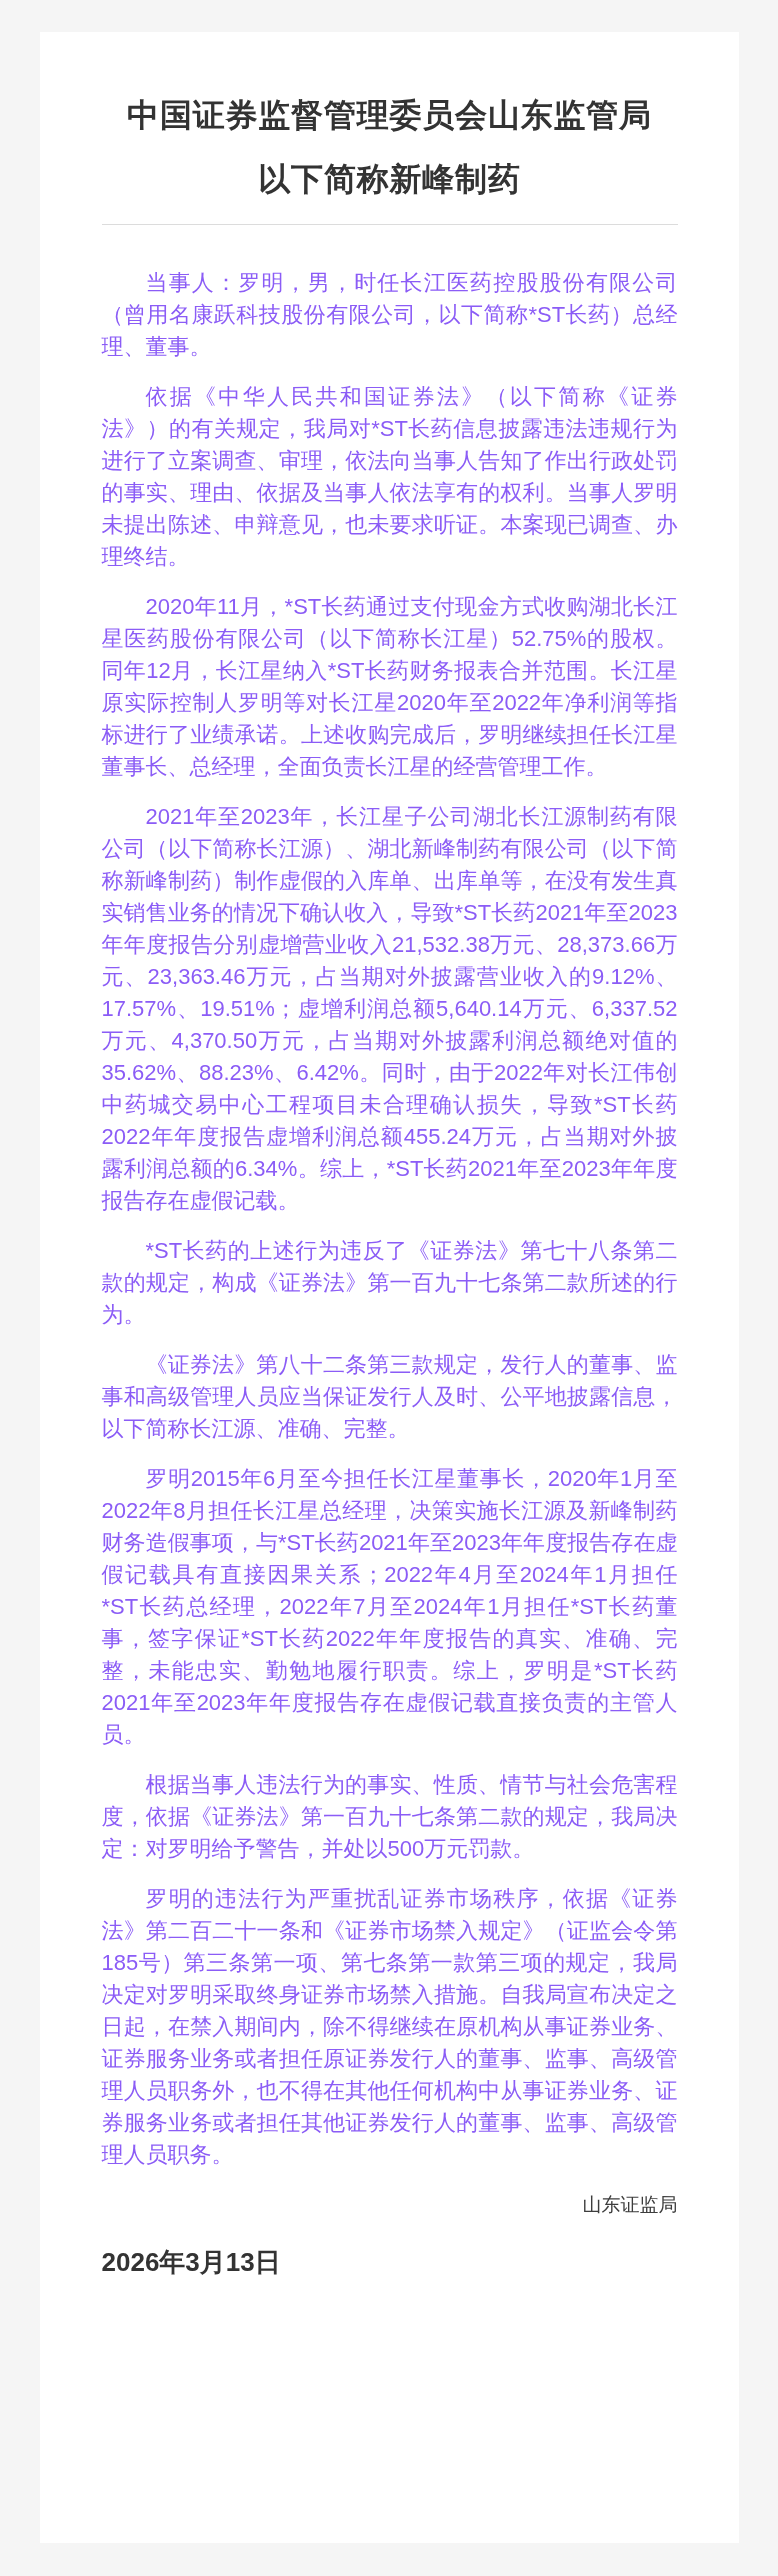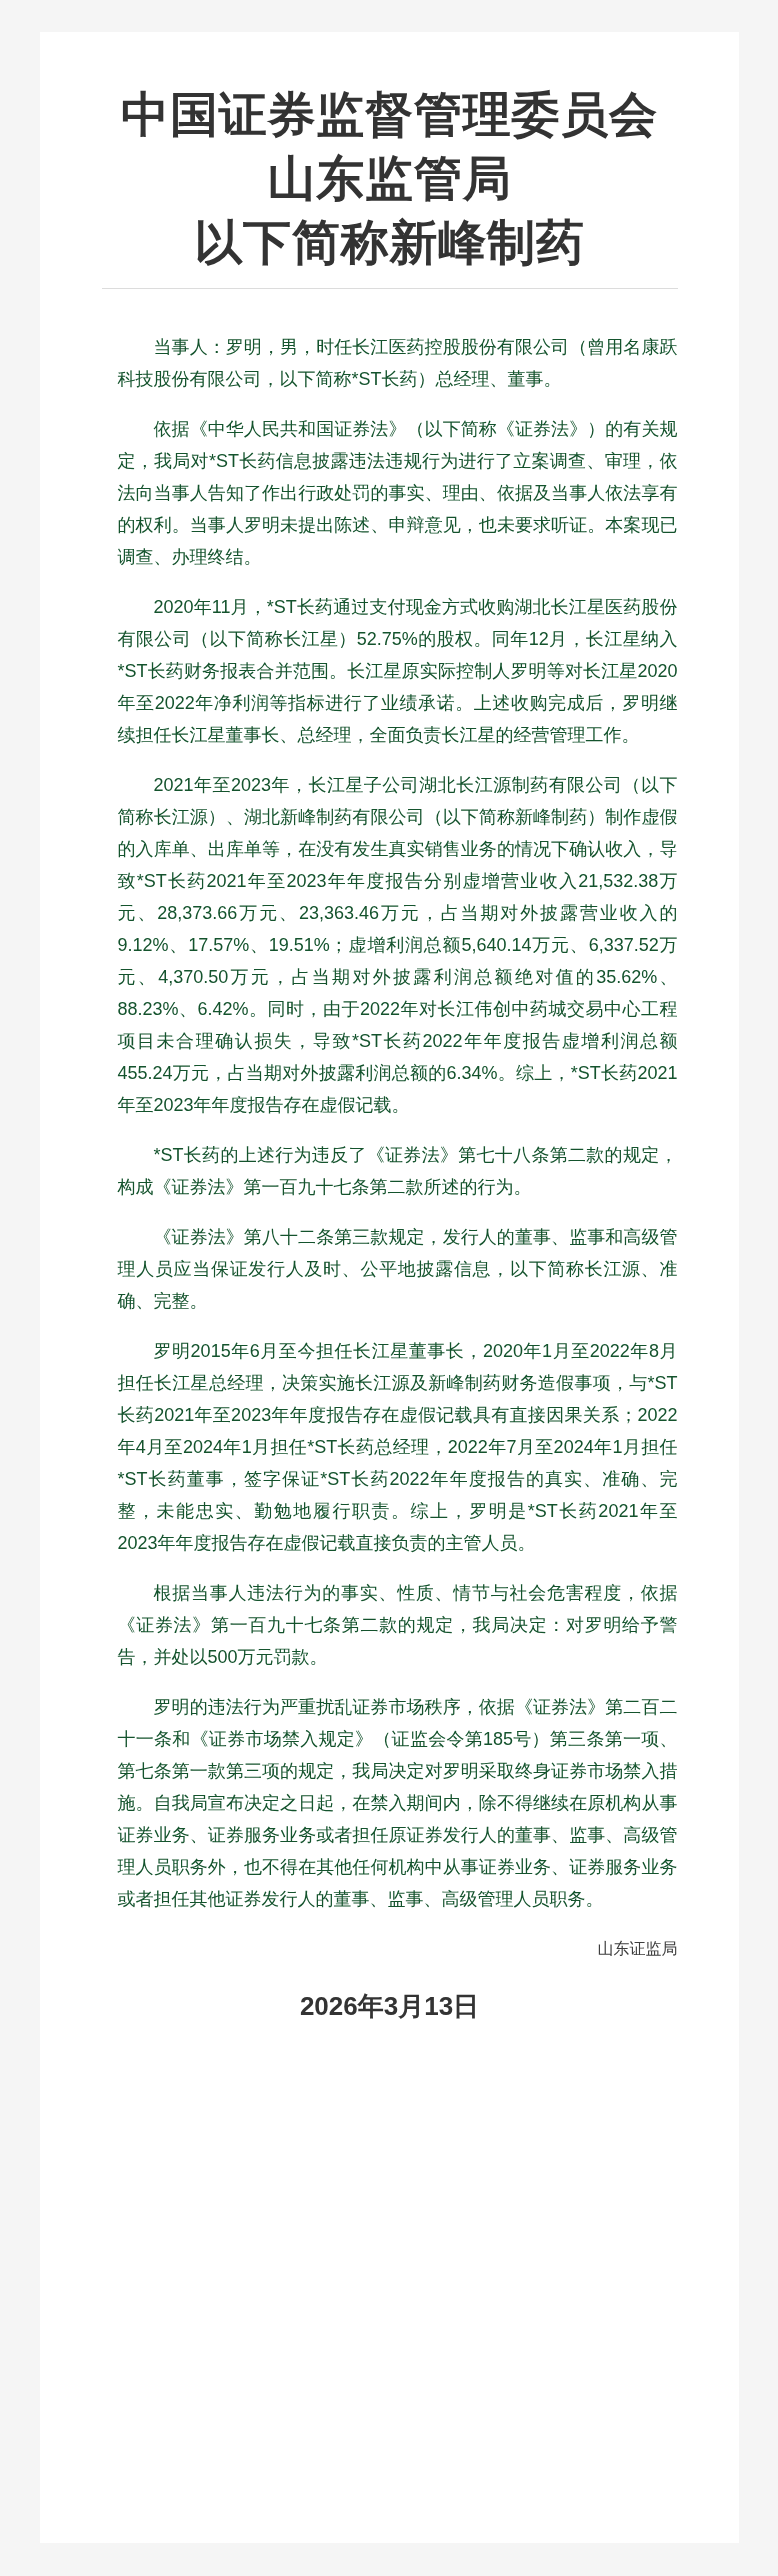--- a/index.html
+++ b/index.html
@@ -18,58 +18,58 @@
   .card {
     width: 699px;
     min-height: 2511px;
     margin: 0 auto;
     background: #ffffff;
     padding: 51px 61px 61px 62px;
   }
   .doc-title {
     margin: 0;
     text-align: center;
-    font-size: 48px;
+    font-size: 32px;
     font-weight: 700;
     color: #333333;
     line-height: 64px;
     letter-spacing: 0.8px;
   }
   .doc-title span { display: block; }
   .divider {
     border: none;
     border-top: 0.8px solid #dcdcdc;
     height: 0;
     margin: 13.2px 0 0 0;
   }
   .doc-body {
     margin-top: 42px;
   }
   .para {
-    margin: 0 0 18px 16px;
-    font-size: 18px;
+    margin: 0 0 18px 0;
+    font-size: 22px;
     line-height: 32px;
-    color: #14532d;
+    color: #8b5cf6;
     text-align: justify;
     text-indent: 2em;
   }
   .signature {
     margin-top: 12px;
-    font-size: 16px;
+    font-size: 19px;
     line-height: 32px;
     color: #3d3d3d;
     text-align: right;
   }
   .doc-date {
     margin-top: 22px;
     font-size: 26px;
     line-height: 39px;
     font-weight: 700;
     color: #333333;
-    text-align: center;
+    text-align: left;
   }
 </style>
 </head>
 <body>
 
 <div class="page">
   <div class="card">
 
     <h1 class="doc-title">
       <span>中国证券监督管理委员会山东监管局</span>

